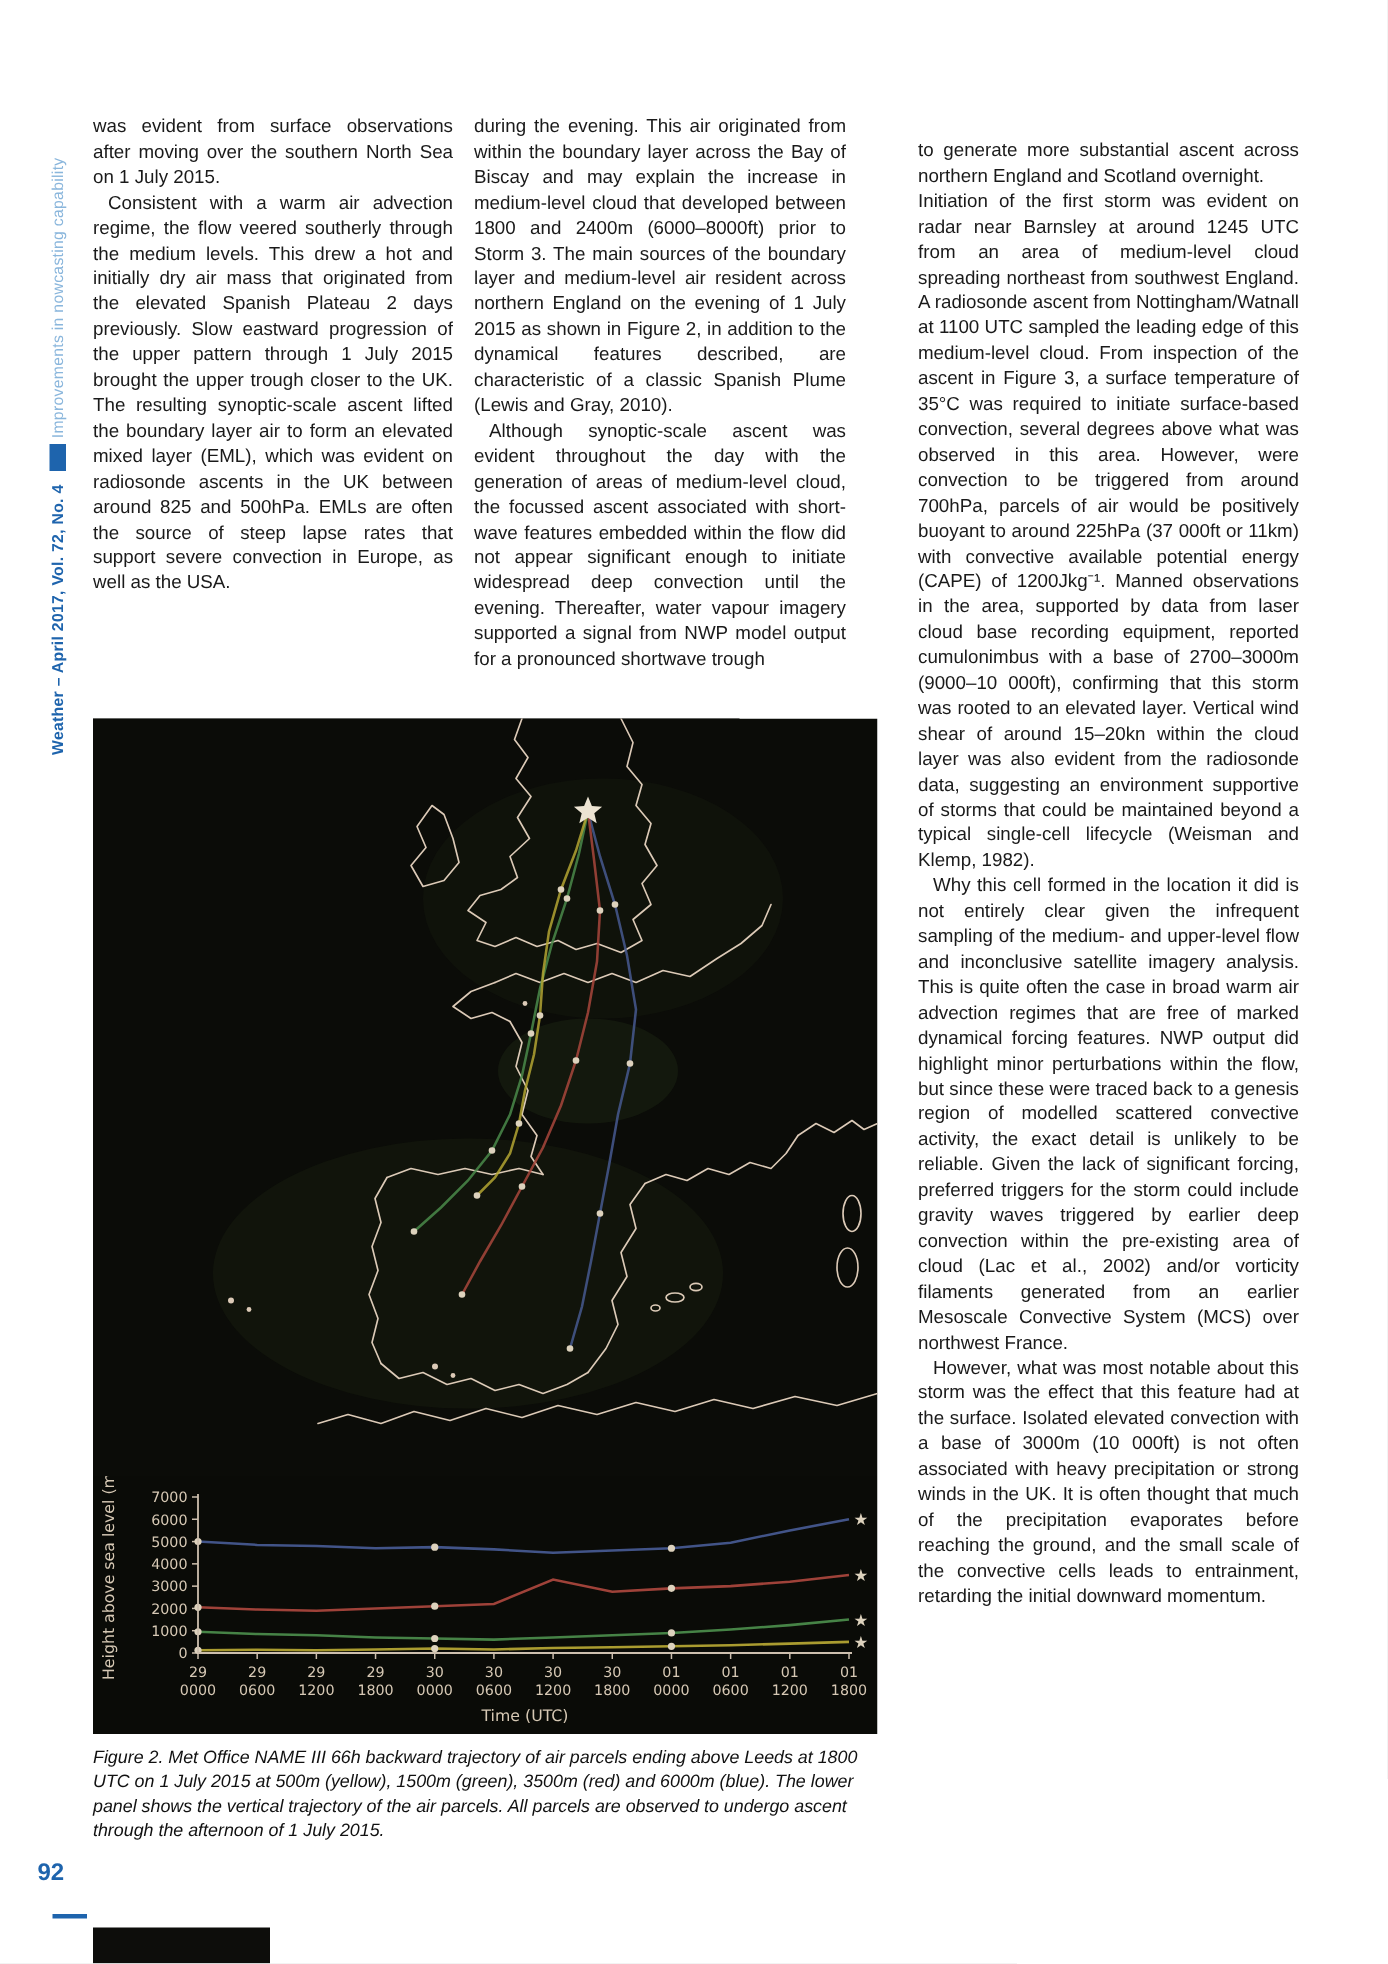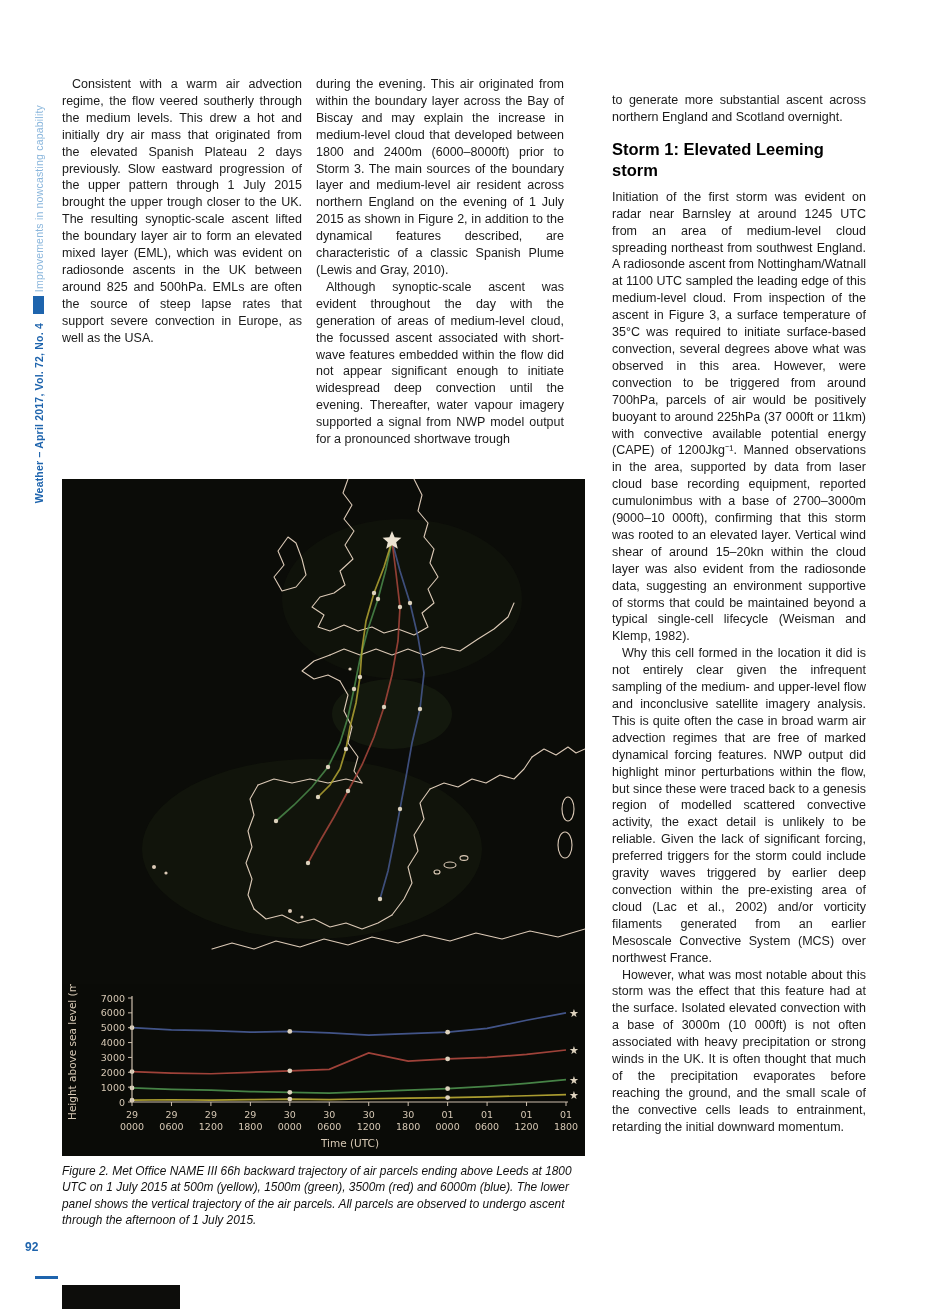--- a/index.html
+++ b/index.html
@@ -17,21 +17,21 @@
   .col3 { left:612px; top:92px; width:254px; }
   h2.storm-heading {
     font-size:16.5px; line-height:21px; font-weight:bold; color:#000;
     margin:13px 0 8px 0; text-align:left;
   }
   
   .vtext { position:absolute; writing-mode:vertical-rl; transform:rotate(180deg); white-space:nowrap; }
   .sidebar-section { left:33px; top:105px;  font-size:10.5px; color:#8ab6dc; letter-spacing:.2px; }
   .sidebar-square  { position:absolute; left:33px; top:296px; width:11px; height:18px; background:#1e64ad; }
   .sidebar-journal { left:33px; top:323px; font-size:10.5px; font-weight:bold; color:#1e64ad; letter-spacing:.2px; }
-  .page-number { position:absolute; left:25px; top:1240px; font-size:12px; font-weight:bold; color:#1e64ad; }
+  .page-number { position:absolute; left:25px; top:1240px; font-size:16px; font-weight:bold; color:#1e64ad; }
   .bottom-rule { position:absolute; left:35px; top:1276px; width:23px; height:3px; background:#1e64ad; }
   .next-figure { position:absolute; left:62px; top:1285px; width:118px; height:24px; background:#0d0d0b; }
   
   .figure-wrap { position:absolute; left:62px; top:479px; width:431px; background:#0b0c08; }
   .figure-wrap svg { display:block; }
   .fig-caption {
     position:absolute; left:62px; top:1163px; width:524px;
     font-size:11.9px; line-height:16.4px; font-style:italic; color:#111; text-align:left;
   }
   svg text { font-family:"DejaVu Sans", sans-serif; }
@@ -46,31 +46,31 @@
 <div id="page">
 
   <div class="vtext sidebar-section">Improvements in nowcasting capability</div>
   <div class="sidebar-square"></div>
   <div class="vtext sidebar-journal">Weather – April 2017, Vol. 72, No. 4</div>
   <div class="page-number">92</div>
   <div class="bottom-rule"></div>
   <div class="next-figure"></div>
 
   <div class="col col1">
+    <p>was evident from surface observations after moving over the southern North Sea on 1 July 2015.</p>
     <p class="ind">Consistent with a warm air advection regime, the flow veered southerly through the medium levels. This drew a hot and initially dry air mass that originated from the elevated Spanish Plateau 2 days previously. Slow eastward progression of the upper pattern through 1 July 2015 brought the upper trough closer to the UK. The resulting synoptic-scale ascent lifted the boundary layer air to form an elevated mixed layer (EML), which was evident on radiosonde ascents in the UK between around 825 and 500hPa. EMLs are often the source of steep lapse rates that support severe convection in Europe, as well as the USA.</p>
   </div>
 
   <div class="col col2">
     <p>during the evening. This air originated from within the boundary layer across the Bay of Biscay and may explain the increase in medium-level cloud that developed between 1800 and 2400m (6000–8000ft) prior to Storm 3. The main sources of the boundary layer and medium-level air resident across northern England on the evening of 1 July 2015 as shown in Figure 2, in addition to the dynamical features described, are characteristic of a classic Spanish Plume (Lewis and Gray, 2010).</p>
     <p class="ind">Although synoptic-scale ascent was evident throughout the day with the generation of areas of medium-level cloud, the focussed ascent associated with short-wave features embedded within the flow did not appear significant enough to initiate widespread deep convection until the evening. Thereafter, water vapour imagery supported a signal from NWP model output for a pronounced shortwave trough</p>
   </div>
 
   <div class="col col3">
     <p>to generate more substantial ascent across northern England and Scotland overnight.</p>
-    <h2 class="storm-heading">Storm 1: Elevated Leeming storm</h2>
     <p>Initiation of the first storm was evident on radar near Barnsley at around 1245 UTC from an area of medium-level cloud spreading northeast from southwest England. A radiosonde ascent from Nottingham/Watnall at 1100 UTC sampled the leading edge of this medium-level cloud. From inspection of the ascent in Figure 3, a surface temperature of 35°C was required to initiate surface-based convection, several degrees above what was observed in this area. However, were convection to be triggered from around 700hPa, parcels of air would be positively buoyant to around 225hPa (37 000ft or 11km) with convective available potential energy (CAPE) of 1200Jkg⁻¹. Manned observations in the area, supported by data from laser cloud base recording equipment, reported cumulonimbus with a base of 2700–3000m (9000–10 000ft), confirming that this storm was rooted to an elevated layer. Vertical wind shear of around 15–20kn within the cloud layer was also evident from the radiosonde data, suggesting an environment supportive of storms that could be maintained beyond a typical single-cell lifecycle (Weisman and Klemp, 1982).</p>
     <p class="ind">Why this cell formed in the location it did is not entirely clear given the infrequent sampling of the medium- and upper-level flow and inconclusive satellite imagery analysis. This is quite often the case in broad warm air advection regimes that are free of marked dynamical forcing features. NWP output did highlight minor perturbations within the flow, but since these were traced back to a genesis region of modelled scattered convective activity, the exact detail is unlikely to be reliable. Given the lack of significant forcing, preferred triggers for the storm could include gravity waves triggered by earlier deep convection within the pre-existing area of cloud (Lac et al., 2002) and/or vorticity filaments generated from an earlier Mesoscale Convective System (MCS) over northwest France.</p>
     <p class="ind">However, what was most notable about this storm was the effect that this feature had at the surface. Isolated elevated convection with a base of 3000m (10 000ft) is not often associated with heavy precipitation or strong winds in the UK. It is often thought that much of the precipitation evaporates before reaching the ground, and the small scale of the convective cells leads to entrainment, retarding the initial downward momentum.</p>
   </div>
 
   <div class="figure-wrap">
 
     <svg width="523" height="505" viewBox="0 0 523 505">
       <rect x="0" y="0" width="523" height="505" fill="#0b0c08"></rect>
       <ellipse cx="250" cy="370" rx="170" ry="90" fill="#1c2412" opacity="0.35"></ellipse>

